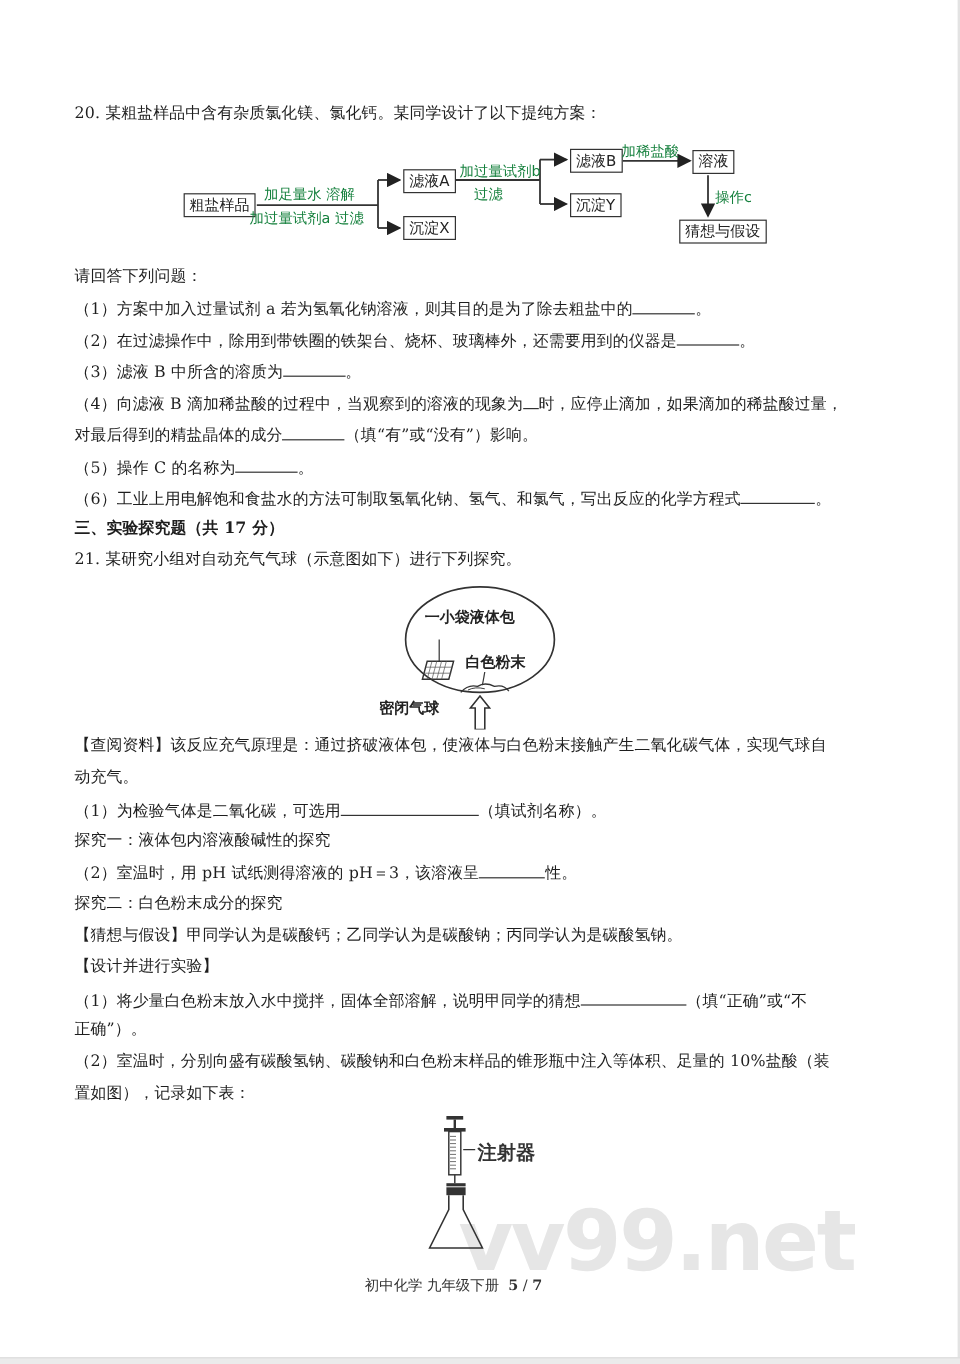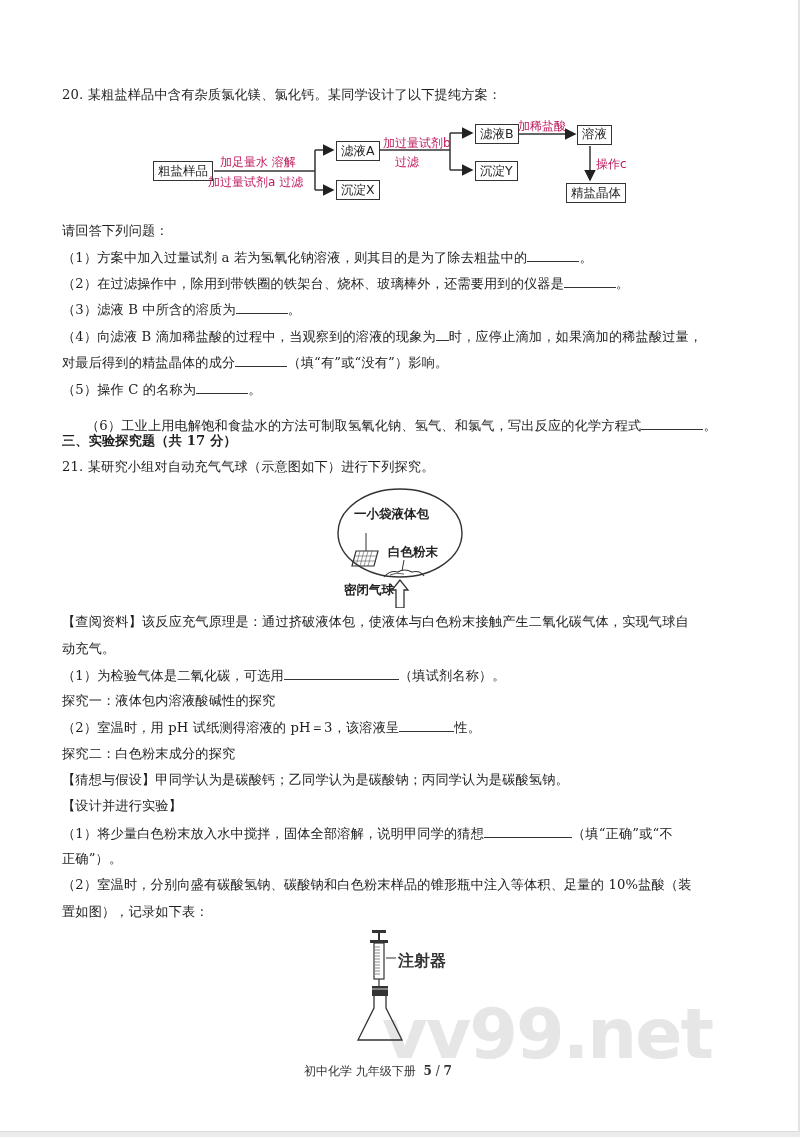--- a/index.html
+++ b/index.html
@@ -34,21 +34,21 @@
     .flow { position: absolute; left: 0; top: 0; width: 800px; height: 220px; pointer-events: none; }
     .flow .fbox {
       position: absolute; border: 1.6px solid #333; background: #fff;
       font-family: "DejaVu Sans", "Liberation Sans", sans-serif;
       font-size: 12.5px; line-height: 16px; padding: 1px 4px; white-space: nowrap;
       color: #222; pointer-events: auto;
     }
     .flow .flabel {
       position: absolute;
       font-family: "DejaVu Sans", "Liberation Sans", sans-serif;
-      font-size: 12px; line-height: 14px; white-space: nowrap; color: #be185d;
+      font-size: 12px; line-height: 14px; white-space: nowrap; color: #15803d;
     }
 
     
     .balloon-label {
       position: absolute; font-size: 12.5px; white-space: nowrap; color: #222;
       font-family: "DejaVu Serif", "Liberation Serif", serif; font-weight: bold;
     }
     .footer {
       position: absolute; left: 0; width: 756px; top: 1063px; text-align: center;
       font-size: 12px; color: #333;
@@ -93,21 +93,21 @@
       <line x1="590" y1="146" x2="590" y2="180" marker-end="url(#ah)"></line>
     </g>
   </svg>
 
   <div class="fbox" style="left:153px;top:161px;">粗盐样品</div>
   <div class="fbox" style="left:336px;top:141px;">滤液A</div>
   <div class="fbox" style="left:336px;top:180px;">沉淀X</div>
   <div class="fbox" style="left:475px;top:124px;">滤液B</div>
   <div class="fbox" style="left:475px;top:161px;">沉淀Y</div>
   <div class="fbox" style="left:577px;top:125px;font-family:Liberation Mono, monospace;">溶液</div>
-  <div class="fbox" style="left:566px;top:183px;">精盐晶体</div>
+  <div class="fbox" style="left:566px;top:183px;">猜想与假设</div>
 
   <div class="flabel" style="left:220px;top:155px;">加足量水 溶解</div>
   <div class="flabel" style="left:208px;top:175px;">加过量试剂a 过滤</div>
   <div class="flabel" style="left:383px;top:136px;">加过量试剂b</div>
   <div class="flabel" style="left:395px;top:155px;">过滤</div>
   <div class="flabel" style="left:518px;top:119px;">加稀盐酸</div>
   <div class="flabel" style="left:596px;top:157px;">操作c</div>
 </div>
 
 <div class="line" style="top:222px;">请回答下列问题：</div>
@@ -123,21 +123,21 @@
 </div>
 <div class="line" style="top:327px;">
   <span>（4）向滤液 B 滴加稀盐酸的过程中，当观察到的溶液的现象为</span><span class="blank" style="width:13px;"></span><span>时，应停止滴加，如果滴加的稀盐酸过量，</span>
 </div>
 <div class="line" style="top:353px;">
   <span>对最后得到的精盐晶体的成分</span><span class="blank" style="width:52px;"></span><span>（填“有”或“没有”）影响。</span>
 </div>
 <div class="line" style="top:380px;text-align:center;">
   <span>（5）操作 C 的名称为</span><span class="blank" style="width:52px;"></span><span>。</span>
 </div>
-<div class="line" style="top:416px;margin-left:24px;">
+<div class="line" style="top:406px;">
   <span>（6）工业上用电解饱和食盐水的方法可制取氢氧化钠、氢气、和氯气，写出反应的化学方程式</span><span class="blank" style="width:62px;"></span><span>。</span>
 </div>
 
 <div class="line bold" style="top:432px;">三、实验探究题（共 17 分）</div>
 
 <div class="line" style="top:458px;">21. 某研究小组对自动充气气球（示意图如下）进行下列探究。</div>
 
 <div style="position:absolute;left:300px;top:478px;width:200px;height:130px;">
   <svg width="200" height="130" style="position:absolute;left:0;top:0;">
     <ellipse cx="100" cy="55" rx="62" ry="44" fill="none" stroke="#333" stroke-width="1.4"></ellipse>
@@ -158,21 +158,21 @@
       <path d="M90,97 Q96,94 104,96" fill="none" stroke="#333" stroke-width="0.8"></path>
       <line x1="104" y1="82" x2="102" y2="93" stroke="#333" stroke-width="1"></line>
     </g>
 
     <g>
       <path d="M100,102 L92,112 L96,112 L96,130 L104,130 L104,112 L108,112 Z" fill="#fff" stroke="#333" stroke-width="1.3"></path>
     </g>
   </svg>
   <span class="balloon-label" style="left:54px;top:28px;">一小袋液体包</span>
   <span class="balloon-label" style="left:88px;top:66px;">白色粉末</span>
-  <span class="balloon-label" style="left:44px;top:104px;text-align:right;">密闭气球</span>
+  <span class="balloon-label" style="left:16px;top:104px;text-align:right;">密闭气球</span>
 </div>
 
 <div class="line" style="top:613px;">【查阅资料】该反应充气原理是：通过挤破液体包，使液体与白色粉末接触产生二氧化碳气体，实现气球自</div>
 <div class="line" style="top:640px;text-align:center;">动充气。</div>
 
 <div class="line" style="top:666px;">
   <span>（1）为检验气体是二氧化碳，可选用</span><span class="blank" style="width:115px;"></span><span>（填试剂名称）。</span>
 </div>
 <div class="line" style="top:692px;">探究一：液体包内溶液酸碱性的探究</div>
 <div class="line" style="top:718px;">

